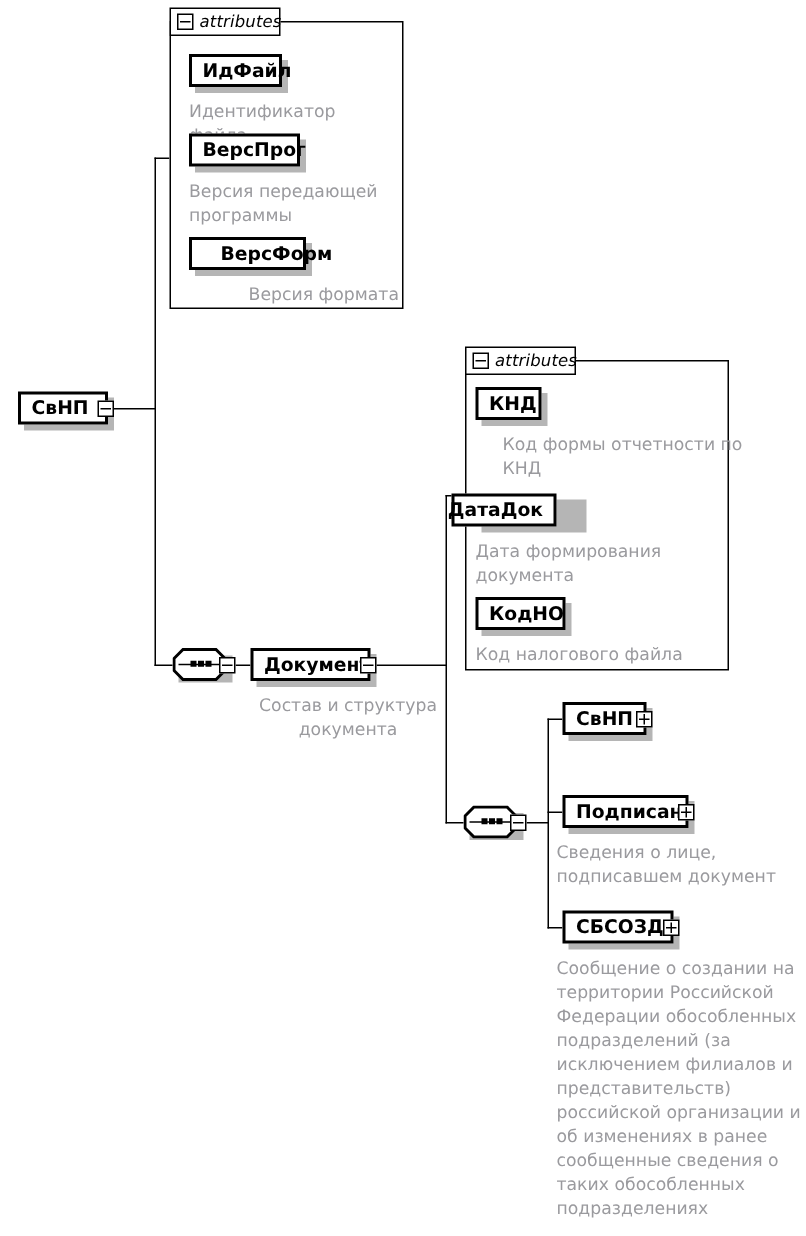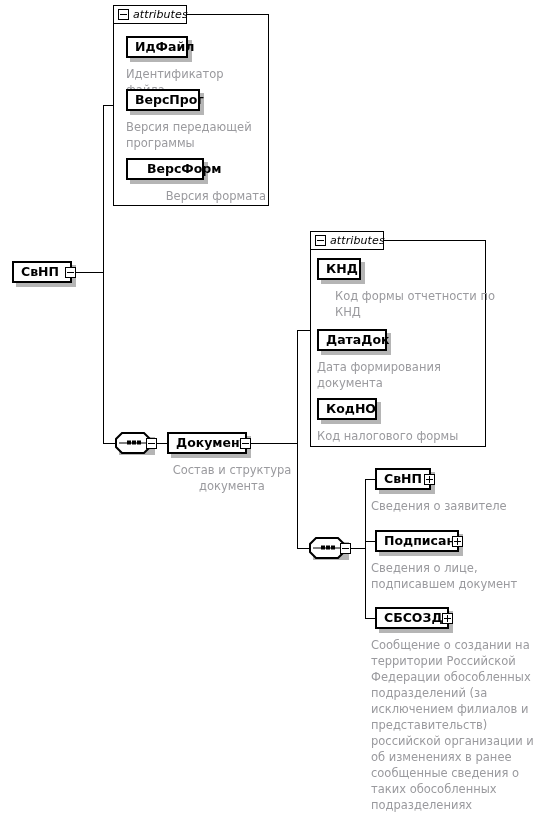--- a/index.html
+++ b/index.html
@@ -244,50 +244,49 @@
   </div>
 
   <div class="node-shadow" style="left:321px; top:262px; width:44px; height:22px;"></div>
   <div class="node attr-node" style="left:317px; top:258px; width:44px;">
     <span class="node-label">КНД</span>
   </div>
   <div class="desc" style="left:335px; top:288px; width:165px;">Код формы отчетности по
 КНД</div>
 
   <div class="node-shadow" style="left:321px; top:333px; width:70px; height:22px;"></div>
-  <div class="node attr-node" style="left:317px; top:329px; width:70px;">
+  <div class="node attr-node" style="left:301px; top:329px; width:70px;justify-content:flex-end;">
     <span class="node-label">ДатаДок</span>
   </div>
   <div class="desc" style="left:317px; top:359px; width:165px;">Дата формирования
 документа</div>
 
   <div class="node-shadow" style="left:321px; top:402px; width:60px; height:22px;"></div>
   <div class="node attr-node" style="left:317px; top:398px; width:60px;">
     <span class="node-label">КодНО</span>
   </div>
-  <div class="desc" style="left:317px; top:428px; width:165px;">Код налогового формы</div>
+  <div class="desc" style="left:317px; top:428px; width:165px;">Код налогового файла</div>
 
   <div class="seq-shadow" style="left:313px; top:542px; width:36px; height:18px;"></div>
   <div class="seq" style="left:309px; top:537px;">
     <svg width="42" height="22" viewBox="0 0 42 22">
       <polygon points="7,1 29,1 35,7 35,15 29,21 7,21 1,15 1,7" fill="#ffffff" stroke="#000000" stroke-width="2"></polygon>
       <line x1="4" y1="11" x2="32" y2="11" stroke="#000000" stroke-width="1"></line>
       <rect x="12" y="8.5" width="4" height="4" fill="#000000"></rect>
       <rect x="17" y="8.5" width="4" height="4" fill="#000000"></rect>
       <rect x="22" y="8.5" width="4" height="4" fill="#000000"></rect>
     </svg>
   </div>
   <div class="toggle toggle-inline" style="left:340px; top:543px;"></div>
 
   <div class="node-shadow" style="left:379px; top:472px; width:56px; height:22px;"></div>
   <div class="node attr-node" style="left:375px; top:468px; width:56px;">
     <span class="node-label">СвНП</span>
     <span class="toggle plus node-toggle"></span>
   </div>
-  <div class="desc" style="left:371px; top:498px; width:165px;">Сведения о заявителе</div>
 
   <div class="node-shadow" style="left:379px; top:534px; width:84px; height:22px;"></div>
   <div class="node attr-node" style="left:375px; top:530px; width:84px;">
     <span class="node-label">Подписант</span>
     <span class="toggle plus node-toggle"></span>
   </div>
   <div class="desc" style="left:371px; top:560px; width:165px;">Сведения о лице,
 подписавшем документ</div>
 
   <div class="node-shadow" style="left:379px; top:611px; width:74px; height:22px;"></div>

